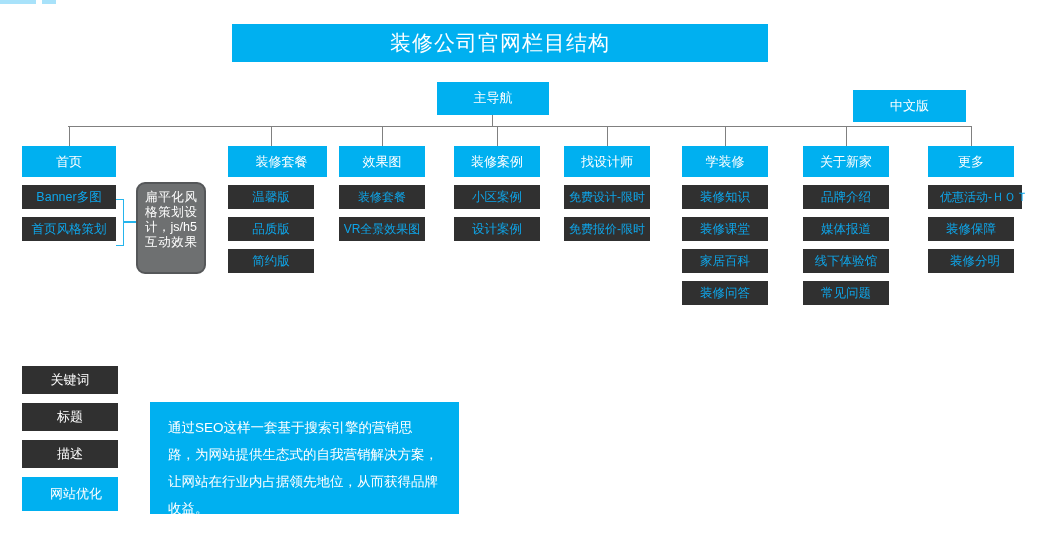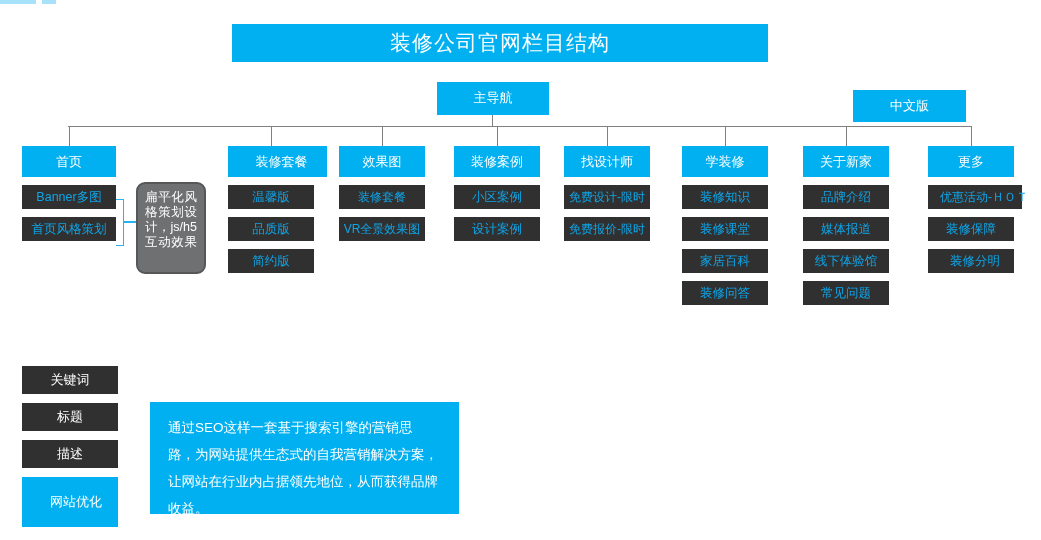--- a/index.html
+++ b/index.html
@@ -162,21 +162,21 @@
     height: 28px;
     margin-bottom: 9px;
     background: #303030;
     color: #ffffff;
     font-size: 13px;
     display: flex;
     align-items: center;
     justify-content: center;
     white-space: nowrap;
   }
-  .seo-item.cyan { background: #00b0f0; height: 50px; padding-left: 12px; }
+  .seo-item.cyan { background: #00b0f0; height: 34px; padding-left: 12px; }
 
   .seo-desc {
     position: absolute;
     left: 150px;
     top: 402px;
     width: 309px;
     height: 112px;
     box-sizing: border-box;
     background: #00b0f0;
     color: #ffffff;

